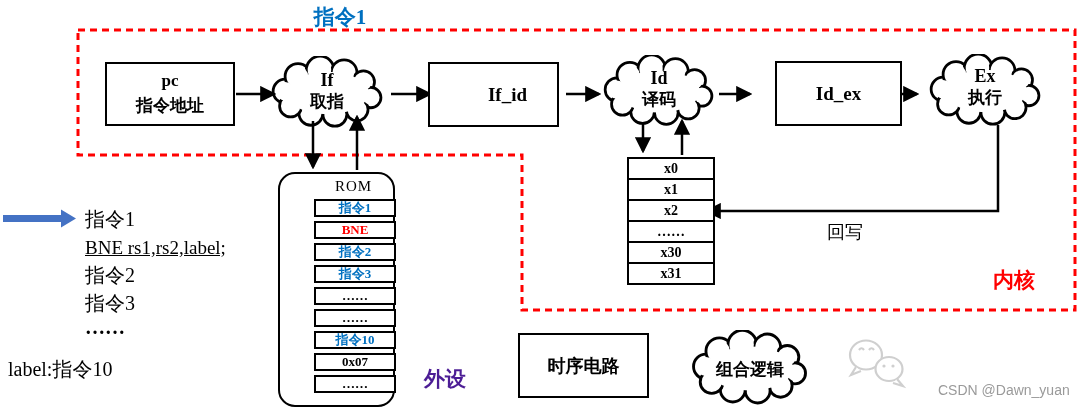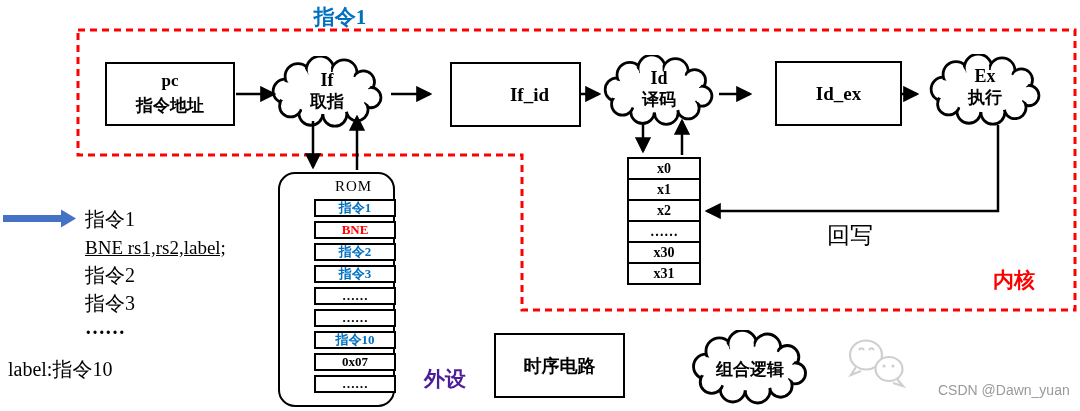--- a/index.html
+++ b/index.html
@@ -4,23 +4,23 @@
 <style>
   html,body{margin:0;padding:0;background:#fff;}
   body{width:1080px;height:411px;overflow:hidden;}
   .stage{position:relative;width:1080px;height:411px;background:#fff;
          font-family:"Liberation Serif","DejaVu Serif",serif;}
   svg.overlay{position:absolute;left:0;top:0;width:1080px;height:411px;}
   .box{position:absolute;border:2.5px solid #000;background:#fff;box-sizing:border-box;
        display:flex;flex-direction:column;align-items:center;justify-content:center;
        font-weight:bold;color:#000;text-align:center;}
   .box-pc{left:105px;top:62px;width:130px;height:64px;font-size:17px;line-height:1.45;}
-  .box-ifid{left:450px;top:62px;width:131px;height:65px;font-size:19px;padding-left:28px;}
+  .box-ifid{left:428px;top:62px;width:131px;height:65px;font-size:19px;padding-left:28px;}
   .box-idex{left:775px;top:61px;width:127px;height:65px;font-size:19px;}
-  .box-seq{left:494px;top:333px;width:131px;height:65px;font-size:18px;}
+  .box-seq{left:518px;top:333px;width:131px;height:65px;font-size:18px;}
 
   .cloud-label{position:absolute;text-align:center;font-weight:bold;color:#000;}
   .cl-if{left:263px;top:70px;width:128px;}
   .cl-id{left:595px;top:68px;width:128px;}
   .cl-ex{left:921px;top:66px;width:128px;}
   .cl-comb{left:683px;top:358px;width:134px;font-size:17px;}
   .cloud-l1{font-size:18px;line-height:21px;}
   .cloud-l2{font-size:17px;line-height:21px;}
 
   .diagram-title{position:absolute;left:300px;top:3px;width:80px;text-align:center;
@@ -28,37 +28,37 @@
 
   .rom{position:absolute;left:278px;top:172px;width:117px;height:235px;box-sizing:border-box;
        border:2.5px solid #000;border-radius:17px;background:#fff;padding-left:34px;}
   .rom-title{margin-top:4px;text-align:center;font-size:15px;letter-spacing:1px;color:#000;}
   .rom-row{width:78px;height:14px;margin:4px auto 0;border:2px solid #000;
        font-size:13px;line-height:14px;text-align:center;font-weight:bold;background:#fff;}
   .t-blue{color:#0070c0;}
   .t-red{color:#ff0000;}
   .t-black{color:#000;}
 
-  .regfile{position:absolute;left:627px;top:157px;width:74px;box-sizing:border-box;
+  .regfile{position:absolute;left:627px;top:157px;width:88px;box-sizing:border-box;
        border:2.5px solid #000;background:#fff;}
   .reg-row{height:19px;border-bottom:2px solid #000;font-size:14px;font-weight:bold;
        text-align:center;line-height:19px;color:#000;}
   .reg-row:last-child{border-bottom:none;}
   .reg-label{position:absolute;left:597px;top:185px;width:17px;font-size:15px;
        line-height:18.5px;word-break:break-all;text-align:left;font-weight:bold;color:#000;margin-left:32px;}
 
   .prog-line{position:absolute;left:85px;font-size:20px;color:#000;white-space:nowrap;}
   .pl-0{top:206px;}
   .pl-1{top:237px;font-size:19px;text-decoration:underline;}
   .pl-2{top:262px;}
   .pl-3{top:290px;}
   .pl-4{top:316px;font-weight:bold;}
   .pl-5{top:356px;left:8px;}
 
-  .lbl-writeback{position:absolute;left:827px;top:220px;font-size:23px;color:#000;}
+  .lbl-writeback{position:absolute;left:827px;top:220px;font-size:18px;color:#000;}
   .lbl-core{position:absolute;left:993px;top:266px;font-size:21px;font-weight:bold;color:#ff0000;}
   .lbl-periph{position:absolute;left:424px;top:365px;font-size:21px;font-weight:bold;color:#4c1d95;}
 
   .wm-brand{position:absolute;left:903px;top:341px;font-size:27px;letter-spacing:1px;
        color:#d6d6d6;font-family:"Liberation Sans","DejaVu Sans",sans-serif;
        text-shadow:1px 1px 0 #fff;}
   .wm-credit{position:absolute;left:938px;top:382px;font-size:14px;color:#9a9a9a;
        font-family:"Liberation Sans","DejaVu Sans",sans-serif;}
 </style>
 </head>

